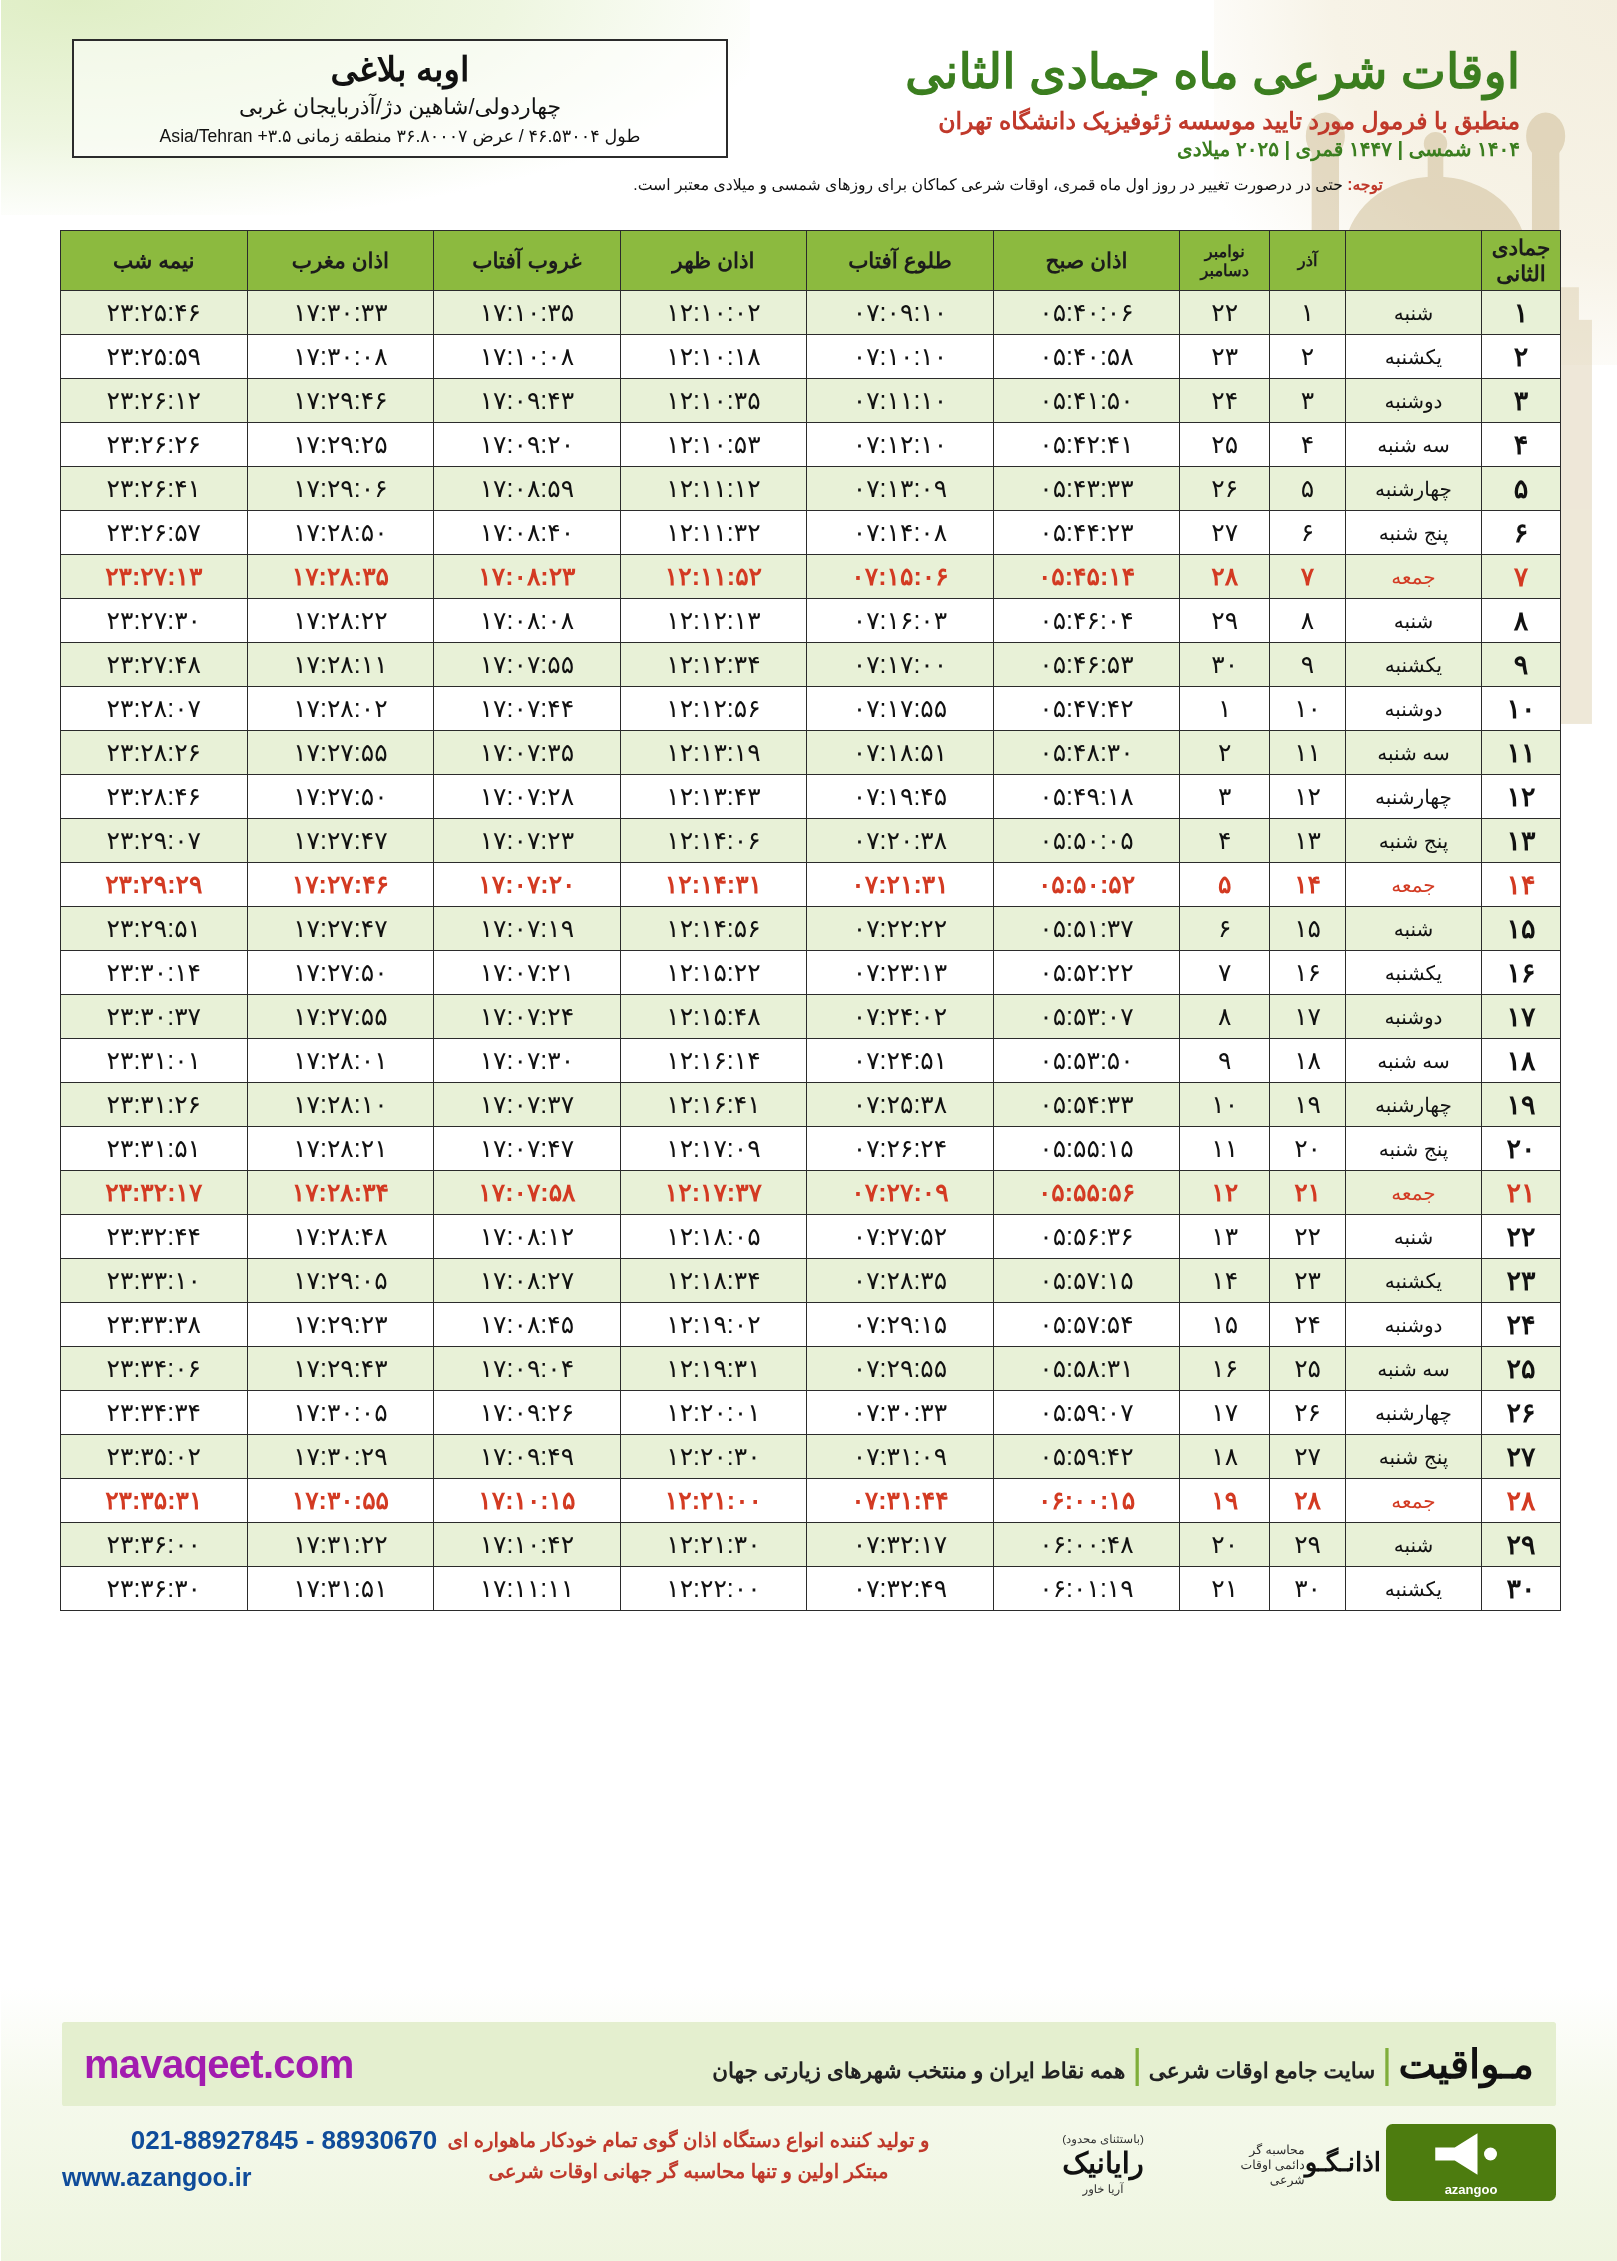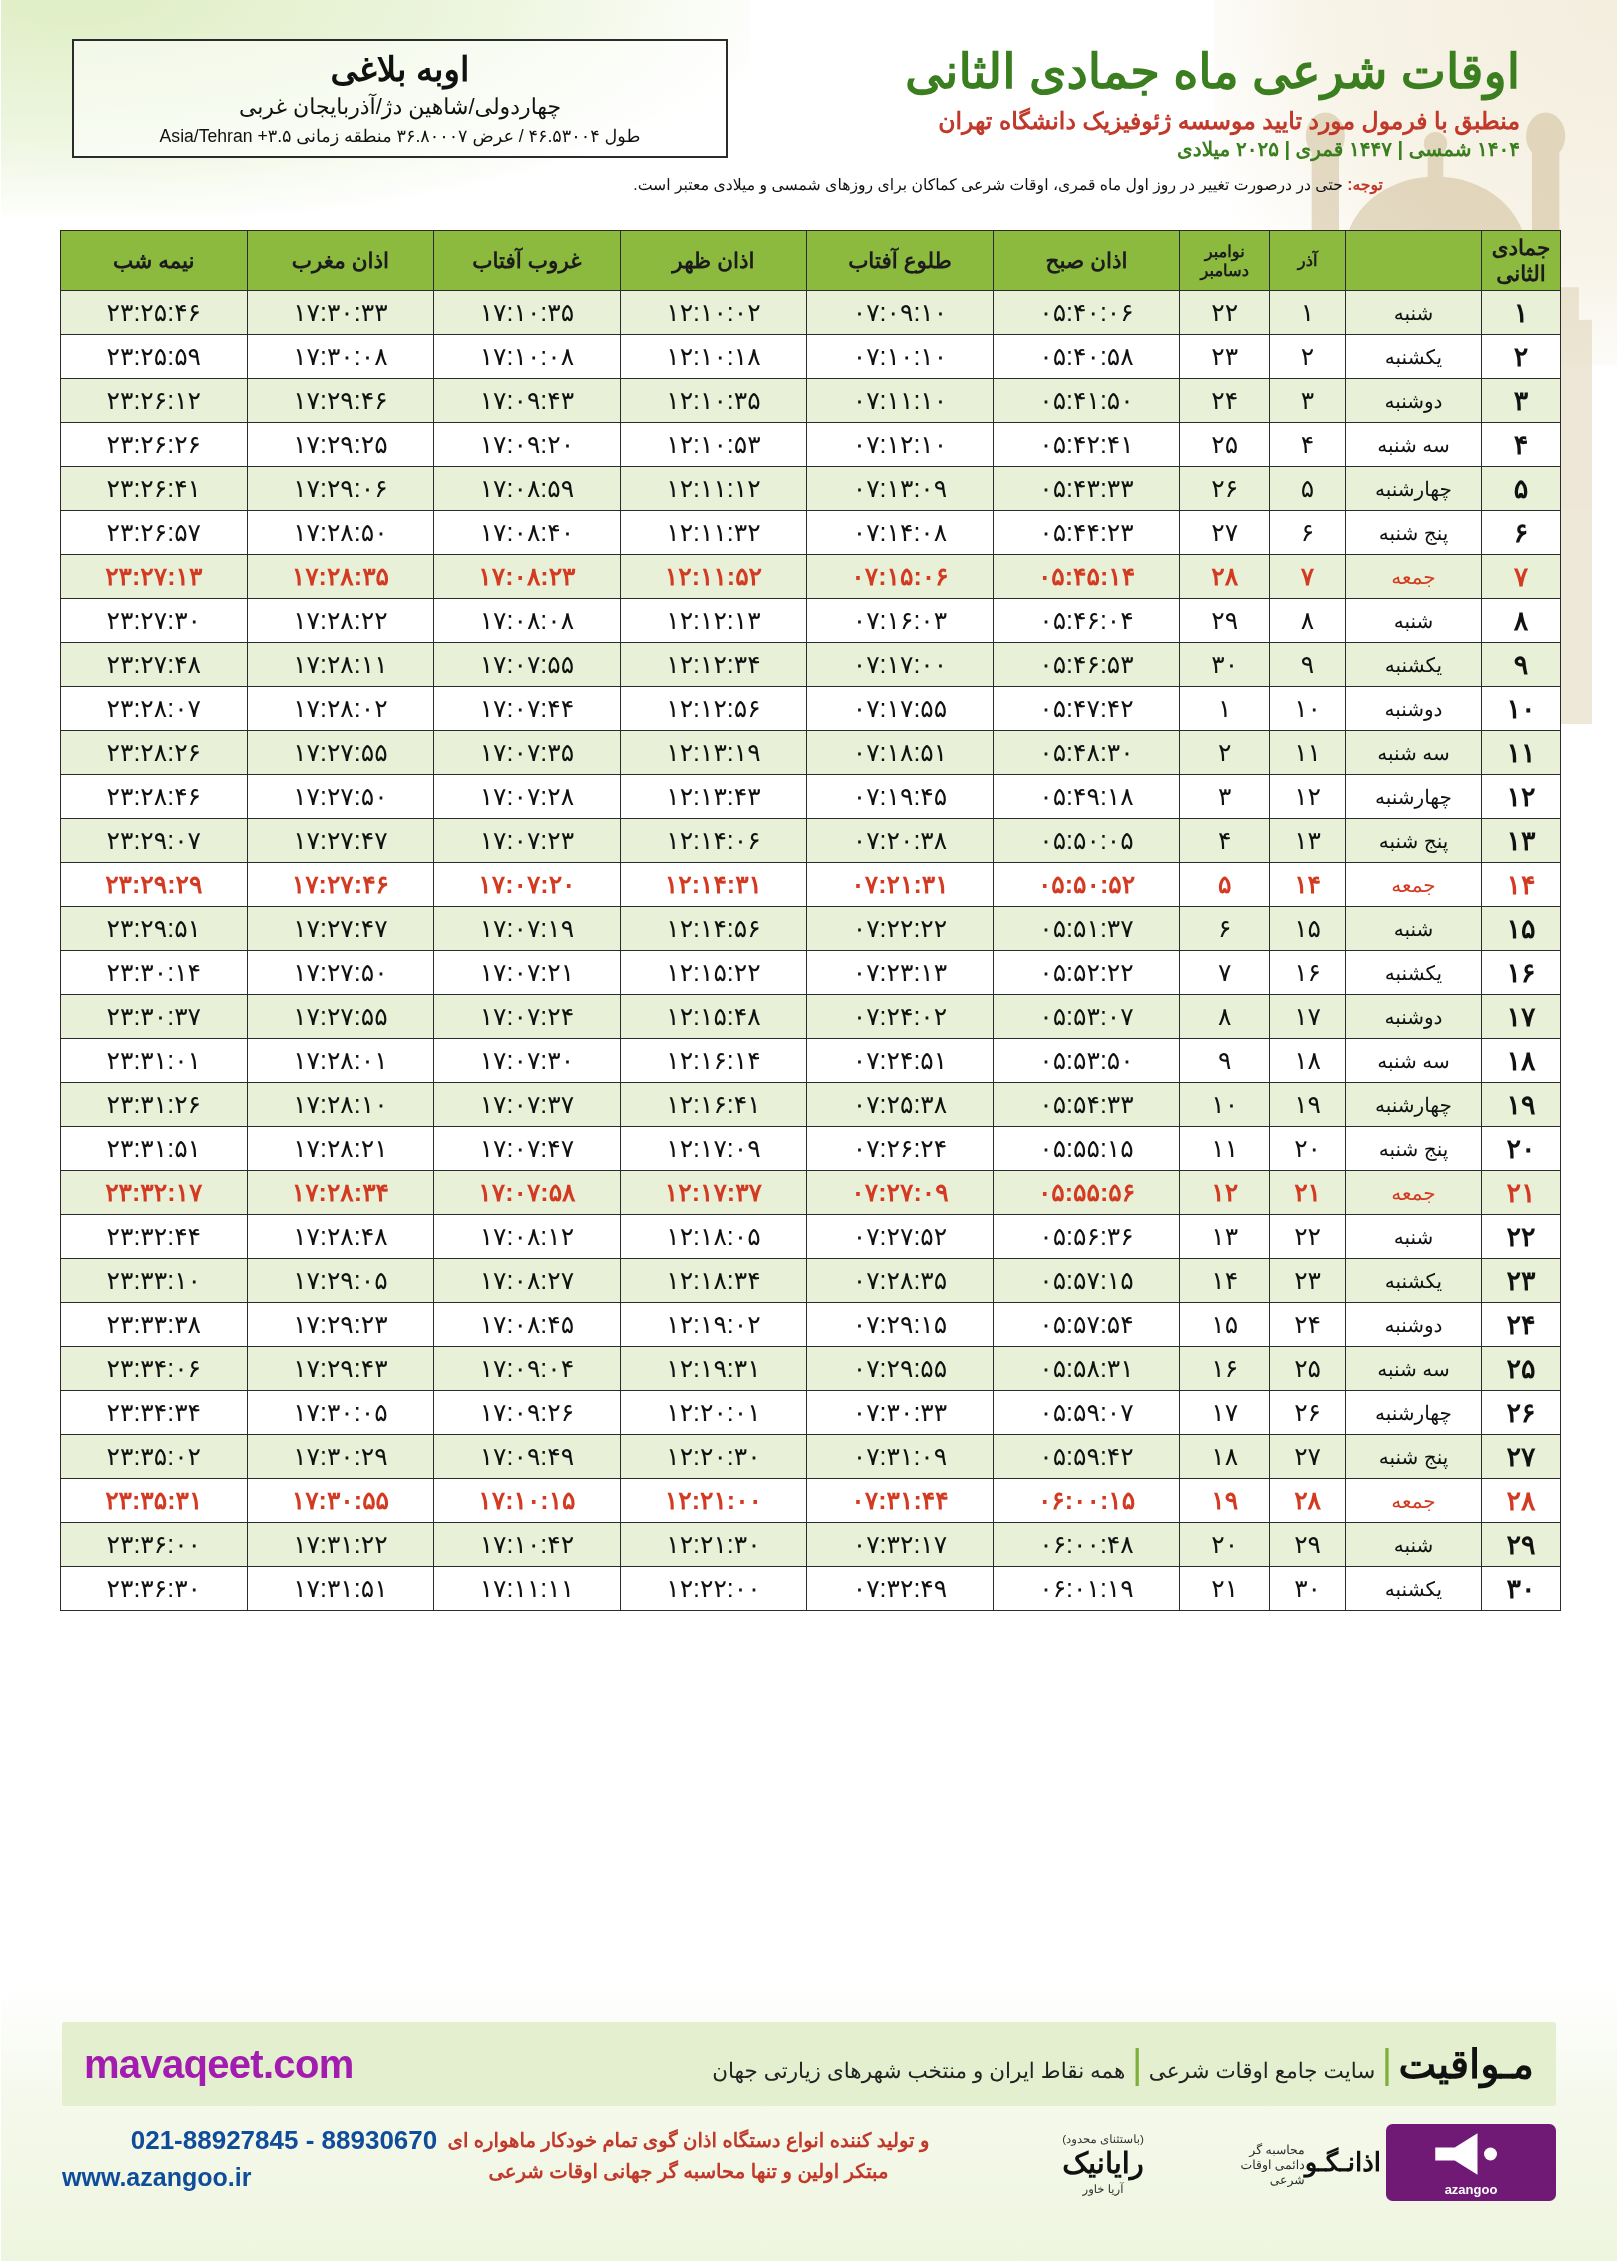--- a/index.html
+++ b/index.html
@@ -107,29 +107,29 @@
     position:absolute;left:62px;top:2022px;width:1494px;height:196px;
   }
   .footer-band{
     position:absolute;left:0;top:0;width:1494px;height:84px;
     background:#e4efcf;border-radius:2.6px;
     display:flex;align-items:center;justify-content:space-between;
     padding:0 22px;box-sizing:border-box;
   }
   .mavaqeet-fa{font-size:40px;font-weight:bold;color:#111;}
   .mavaqeet-fa .sep{color:#7fae3a;font-weight:normal;margin:0 6.5px;}
-  .mavaqeet-tag{font-size:21.5px;color:#222;font-weight:normal;}
+  .mavaqeet-tag{font-size:21.5px;color:#222;font-weight:bold;}
   .mavaqeet-en{font-size:40px;font-weight:bold;color:#a21caf;letter-spacing:-0.7px;}
 
   .footer-row2{
     position:absolute;left:0;top:98px;width:1494px;height:98px;
   }
   .azangoo-logo{
     position:absolute;right:0;top:3.9px;width:170px;height:77px;
-    background:#701a75;border-radius:6.5px;
+    background:#4d7c0f;border-radius:6.5px;
     display:flex;flex-direction:column;align-items:center;justify-content:center;
   }
   .azangoo-word{
     position:absolute;right:175px;top:3.9px;width:163px;height:77px;
     display:flex;flex-direction:row;align-items:center;justify-content:center;
     color:#111;
   }
   .azangoo-word .t1{font-size:26px;font-weight:bold;}
   .azangoo-word .t2{font-size:12.4px;color:#2b2b2b;margin-top:3.9px;}
   .rayanic{

